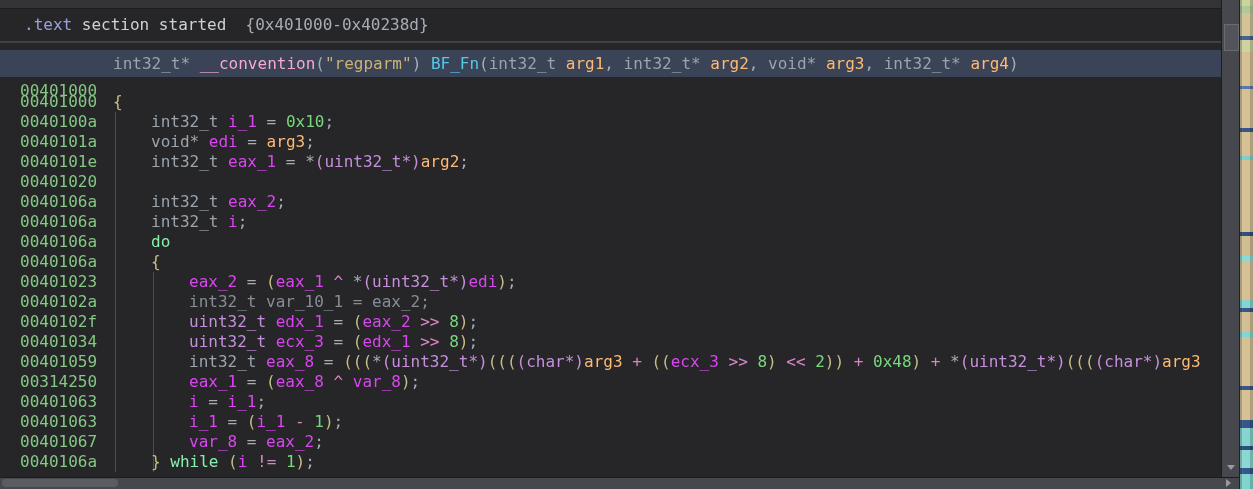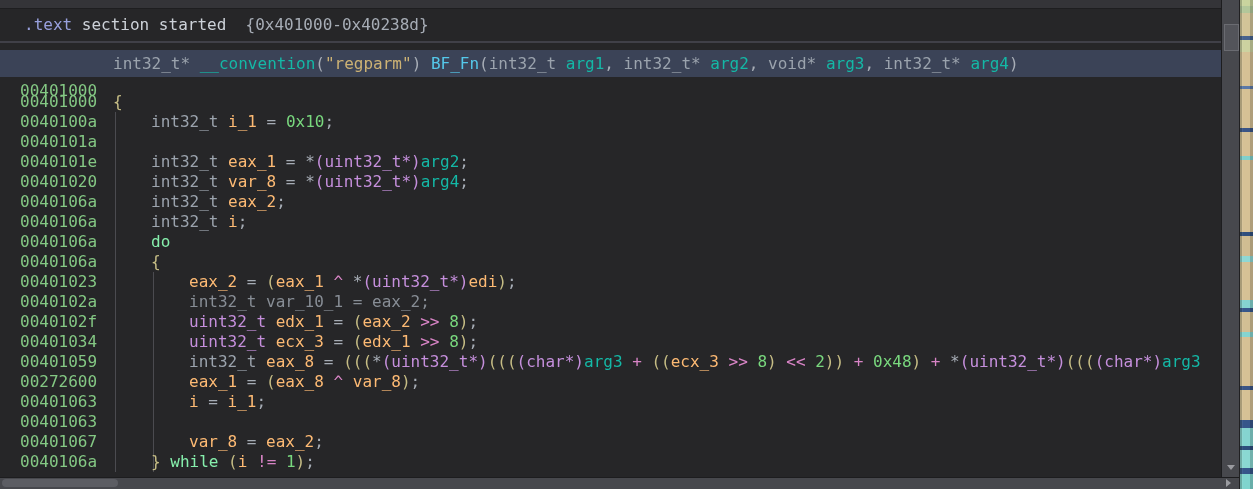--- a/index.html
+++ b/index.html
@@ -20,30 +20,30 @@
   .code-line{position:relative;height:20px;white-space:pre;}
   .code-line .tk-addr{position:absolute;left:20px;width:78px;}
   .line-body{position:absolute;top:0;}
   .indent-0{left:113px;} .indent-1{left:151px;} .indent-2{left:189px;}
   .indent-guide{position:absolute;width:1px;background:#4b4b50;}
   #guide1{left:115px;top:20px;height:360px;}
   #guide2{left:153px;top:180px;height:200px;}
   
   .tk-addr{color:#84c884;}
   .tk-typ{color:#9ba3ad;}
-  .tk-var{color:#fdba74;}
-  .tk-arg{color:#14b8a6;}
+  .tk-var{color:#d946ef;}
+  .tk-arg{color:#fdba74;}
   .tk-num{color:#79d87e;}
   .tk-cast{color:#c58fdc;}
   .tk-op{color:#d884c6;}
   .tk-kw{color:#86efac;}
   .tk-brace{color:#c6bd85;}
   .tk-gray{color:#a7adb6;}
   .tk-fn{color:#55c8ea;font-weight:normal;}
-  .tk-conv{color:#14b8a6;}
+  .tk-conv{color:#f9a8d4;}
   .tk-str{color:#cdb274;}
   .tk-sect{color:#98a0dd;}
   .tk-plain{color:#cdd2d9;}
   .code-line.dead span:not(.tk-addr){color:#878d95 !important;}
   
   #vscroll{position:absolute;right:13px;top:0;width:18px;height:478px;background:#47484d;border-left:1px solid #1d1d1f;}
   #vthumb{position:absolute;left:2px;top:24px;width:13px;height:25px;background:#53545a;border:1px solid #6a6b71;}
   #vdown{position:absolute;left:1px;bottom:2px;width:16px;height:18px;}
   #vdown::after{content:"";position:absolute;left:4px;top:7px;border-left:4px solid transparent;
        border-right:4px solid transparent;border-top:5px solid #9a9ba0;}
@@ -83,35 +83,35 @@
     <span class="tk-addr">00401000</span>
     <span class="sig-body"><span class="tk-typ">int32_t* </span><span class="tk-conv">__convention</span><span class="tk-gray">(</span><span class="tk-str">"regparm"</span><span class="tk-gray">) </span><span class="tk-fn">BF_Fn</span><span class="tk-gray">(</span><span class="tk-typ">int32_t </span><span class="tk-arg">arg1</span><span class="tk-gray">, </span><span class="tk-typ">int32_t* </span><span class="tk-arg">arg2</span><span class="tk-gray">, </span><span class="tk-typ">void* </span><span class="tk-arg">arg3</span><span class="tk-gray">, </span><span class="tk-typ">int32_t* </span><span class="tk-arg">arg4</span><span class="tk-gray">)</span></span>
   </div>
 
   <div id="code">
     <div class="indent-guide" id="guide1"></div>
     <div class="indent-guide" id="guide2"></div>
     <div id="code-lines">
         <div class="code-line"><span class="tk-addr">00401000</span><span class="line-body indent-0"><span class="tk-brace">{</span></span></div>
         <div class="code-line"><span class="tk-addr">0040100a</span><span class="line-body indent-1"><span class="tk-typ">int32_t </span><span class="tk-var">i_1</span><span class="tk-gray"> = </span><span class="tk-num">0x10</span><span class="tk-gray">;</span></span></div>
-        <div class="code-line"><span class="tk-addr">0040101a</span></div>
+        <div class="code-line"><span class="tk-addr">0040101a</span><span class="line-body indent-1"><span class="tk-typ">void* </span><span class="tk-var">edi</span><span class="tk-gray"> = </span><span class="tk-arg">arg3</span><span class="tk-gray">;</span></span></div>
         <div class="code-line"><span class="tk-addr">0040101e</span><span class="line-body indent-1"><span class="tk-typ">int32_t </span><span class="tk-var">eax_1</span><span class="tk-gray"> = *</span><span class="tk-cast">(uint32_t*)</span><span class="tk-arg">arg2</span><span class="tk-gray">;</span></span></div>
-        <div class="code-line"><span class="tk-addr">00401020</span><span class="line-body indent-1"><span class="tk-typ">int32_t </span><span class="tk-var">var_8</span><span class="tk-gray"> = *</span><span class="tk-cast">(uint32_t*)</span><span class="tk-arg">arg4</span><span class="tk-gray">;</span></span></div>
+        <div class="code-line"><span class="tk-addr">00401020</span></div>
         <div class="code-line"><span class="tk-addr">0040106a</span><span class="line-body indent-1"><span class="tk-typ">int32_t </span><span class="tk-var">eax_2</span><span class="tk-gray">;</span></span></div>
         <div class="code-line"><span class="tk-addr">0040106a</span><span class="line-body indent-1"><span class="tk-typ">int32_t </span><span class="tk-var">i</span><span class="tk-gray">;</span></span></div>
         <div class="code-line"><span class="tk-addr">0040106a</span><span class="line-body indent-1"><span class="tk-kw">do</span></span></div>
         <div class="code-line"><span class="tk-addr">0040106a</span><span class="line-body indent-1"><span class="tk-brace">{</span></span></div>
         <div class="code-line"><span class="tk-addr">00401023</span><span class="line-body indent-2"><span class="tk-var">eax_2</span><span class="tk-gray"> = </span><span class="tk-brace">(</span><span class="tk-var">eax_1</span><span class="tk-op"> ^ </span><span class="tk-gray">*</span><span class="tk-cast">(uint32_t*)</span><span class="tk-var">edi</span><span class="tk-brace">)</span><span class="tk-gray">;</span></span></div>
         <div class="code-line dead"><span class="tk-addr">0040102a</span><span class="line-body indent-2"><span class="tk-typ">int32_t </span><span class="tk-var">var_10_1</span><span class="tk-gray"> = </span><span class="tk-var">eax_2</span><span class="tk-gray">;</span></span></div>
         <div class="code-line"><span class="tk-addr">0040102f</span><span class="line-body indent-2"><span class="tk-cast">uint32_t </span><span class="tk-var">edx_1</span><span class="tk-gray"> = </span><span class="tk-brace">(</span><span class="tk-var">eax_2</span><span class="tk-op"> &gt;&gt; </span><span class="tk-num">8</span><span class="tk-brace">)</span><span class="tk-gray">;</span></span></div>
         <div class="code-line"><span class="tk-addr">00401034</span><span class="line-body indent-2"><span class="tk-cast">uint32_t </span><span class="tk-var">ecx_3</span><span class="tk-gray"> = </span><span class="tk-brace">(</span><span class="tk-var">edx_1</span><span class="tk-op"> &gt;&gt; </span><span class="tk-num">8</span><span class="tk-brace">)</span><span class="tk-gray">;</span></span></div>
         <div class="code-line"><span class="tk-addr">00401059</span><span class="line-body indent-2"><span class="tk-typ">int32_t </span><span class="tk-var">eax_8</span><span class="tk-gray"> = </span><span class="tk-brace">(((</span><span class="tk-gray">*</span><span class="tk-cast">(uint32_t*)</span><span class="tk-brace">(((</span><span class="tk-cast">(char*)</span><span class="tk-arg">arg3</span><span class="tk-op"> + </span><span class="tk-brace">((</span><span class="tk-var">ecx_3</span><span class="tk-op"> &gt;&gt; </span><span class="tk-num">8</span><span class="tk-brace">)</span><span class="tk-op"> &lt;&lt; </span><span class="tk-num">2</span><span class="tk-brace">))</span><span class="tk-op"> + </span><span class="tk-num">0x48</span><span class="tk-brace">)</span><span class="tk-op"> + </span><span class="tk-gray">*</span><span class="tk-cast">(uint32_t*)</span><span class="tk-brace">(((</span><span class="tk-cast">(char*)</span><span class="tk-arg">arg3</span></span></div>
-        <div class="code-line"><span class="tk-addr">00272600</span><span class="line-body indent-2"><span class="tk-var">eax_1</span><span class="tk-gray"> = </span><span class="tk-brace">(</span><span class="tk-var">eax_8</span><span class="tk-op"> ^ </span><span class="tk-var">var_8</span><span class="tk-brace">)</span><span class="tk-gray">;</span></span></div>
+        <div class="code-line"><span class="tk-addr">00314250</span><span class="line-body indent-2"><span class="tk-var">eax_1</span><span class="tk-gray"> = </span><span class="tk-brace">(</span><span class="tk-var">eax_8</span><span class="tk-op"> ^ </span><span class="tk-var">var_8</span><span class="tk-brace">)</span><span class="tk-gray">;</span></span></div>
         <div class="code-line"><span class="tk-addr">00401063</span><span class="line-body indent-2"><span class="tk-var">i</span><span class="tk-gray"> = </span><span class="tk-var">i_1</span><span class="tk-gray">;</span></span></div>
-        <div class="code-line"><span class="tk-addr">00401063</span></div>
+        <div class="code-line"><span class="tk-addr">00401063</span><span class="line-body indent-2"><span class="tk-var">i_1</span><span class="tk-gray"> = </span><span class="tk-brace">(</span><span class="tk-var">i_1</span><span class="tk-op"> - </span><span class="tk-num">1</span><span class="tk-brace">)</span><span class="tk-gray">;</span></span></div>
         <div class="code-line"><span class="tk-addr">00401067</span><span class="line-body indent-2"><span class="tk-var">var_8</span><span class="tk-gray"> = </span><span class="tk-var">eax_2</span><span class="tk-gray">;</span></span></div>
         <div class="code-line"><span class="tk-addr">0040106a</span><span class="line-body indent-1"><span class="tk-brace">} </span><span class="tk-kw">while</span><span class="tk-gray"> </span><span class="tk-brace">(</span><span class="tk-var">i</span><span class="tk-op"> != </span><span class="tk-num">1</span><span class="tk-brace">)</span><span class="tk-gray">;</span></span></div>
       </div>
   </div>
 
   <div id="vscroll">
     <div id="vthumb"></div>
     <div id="vdown">
       <span></span>
     </div>

